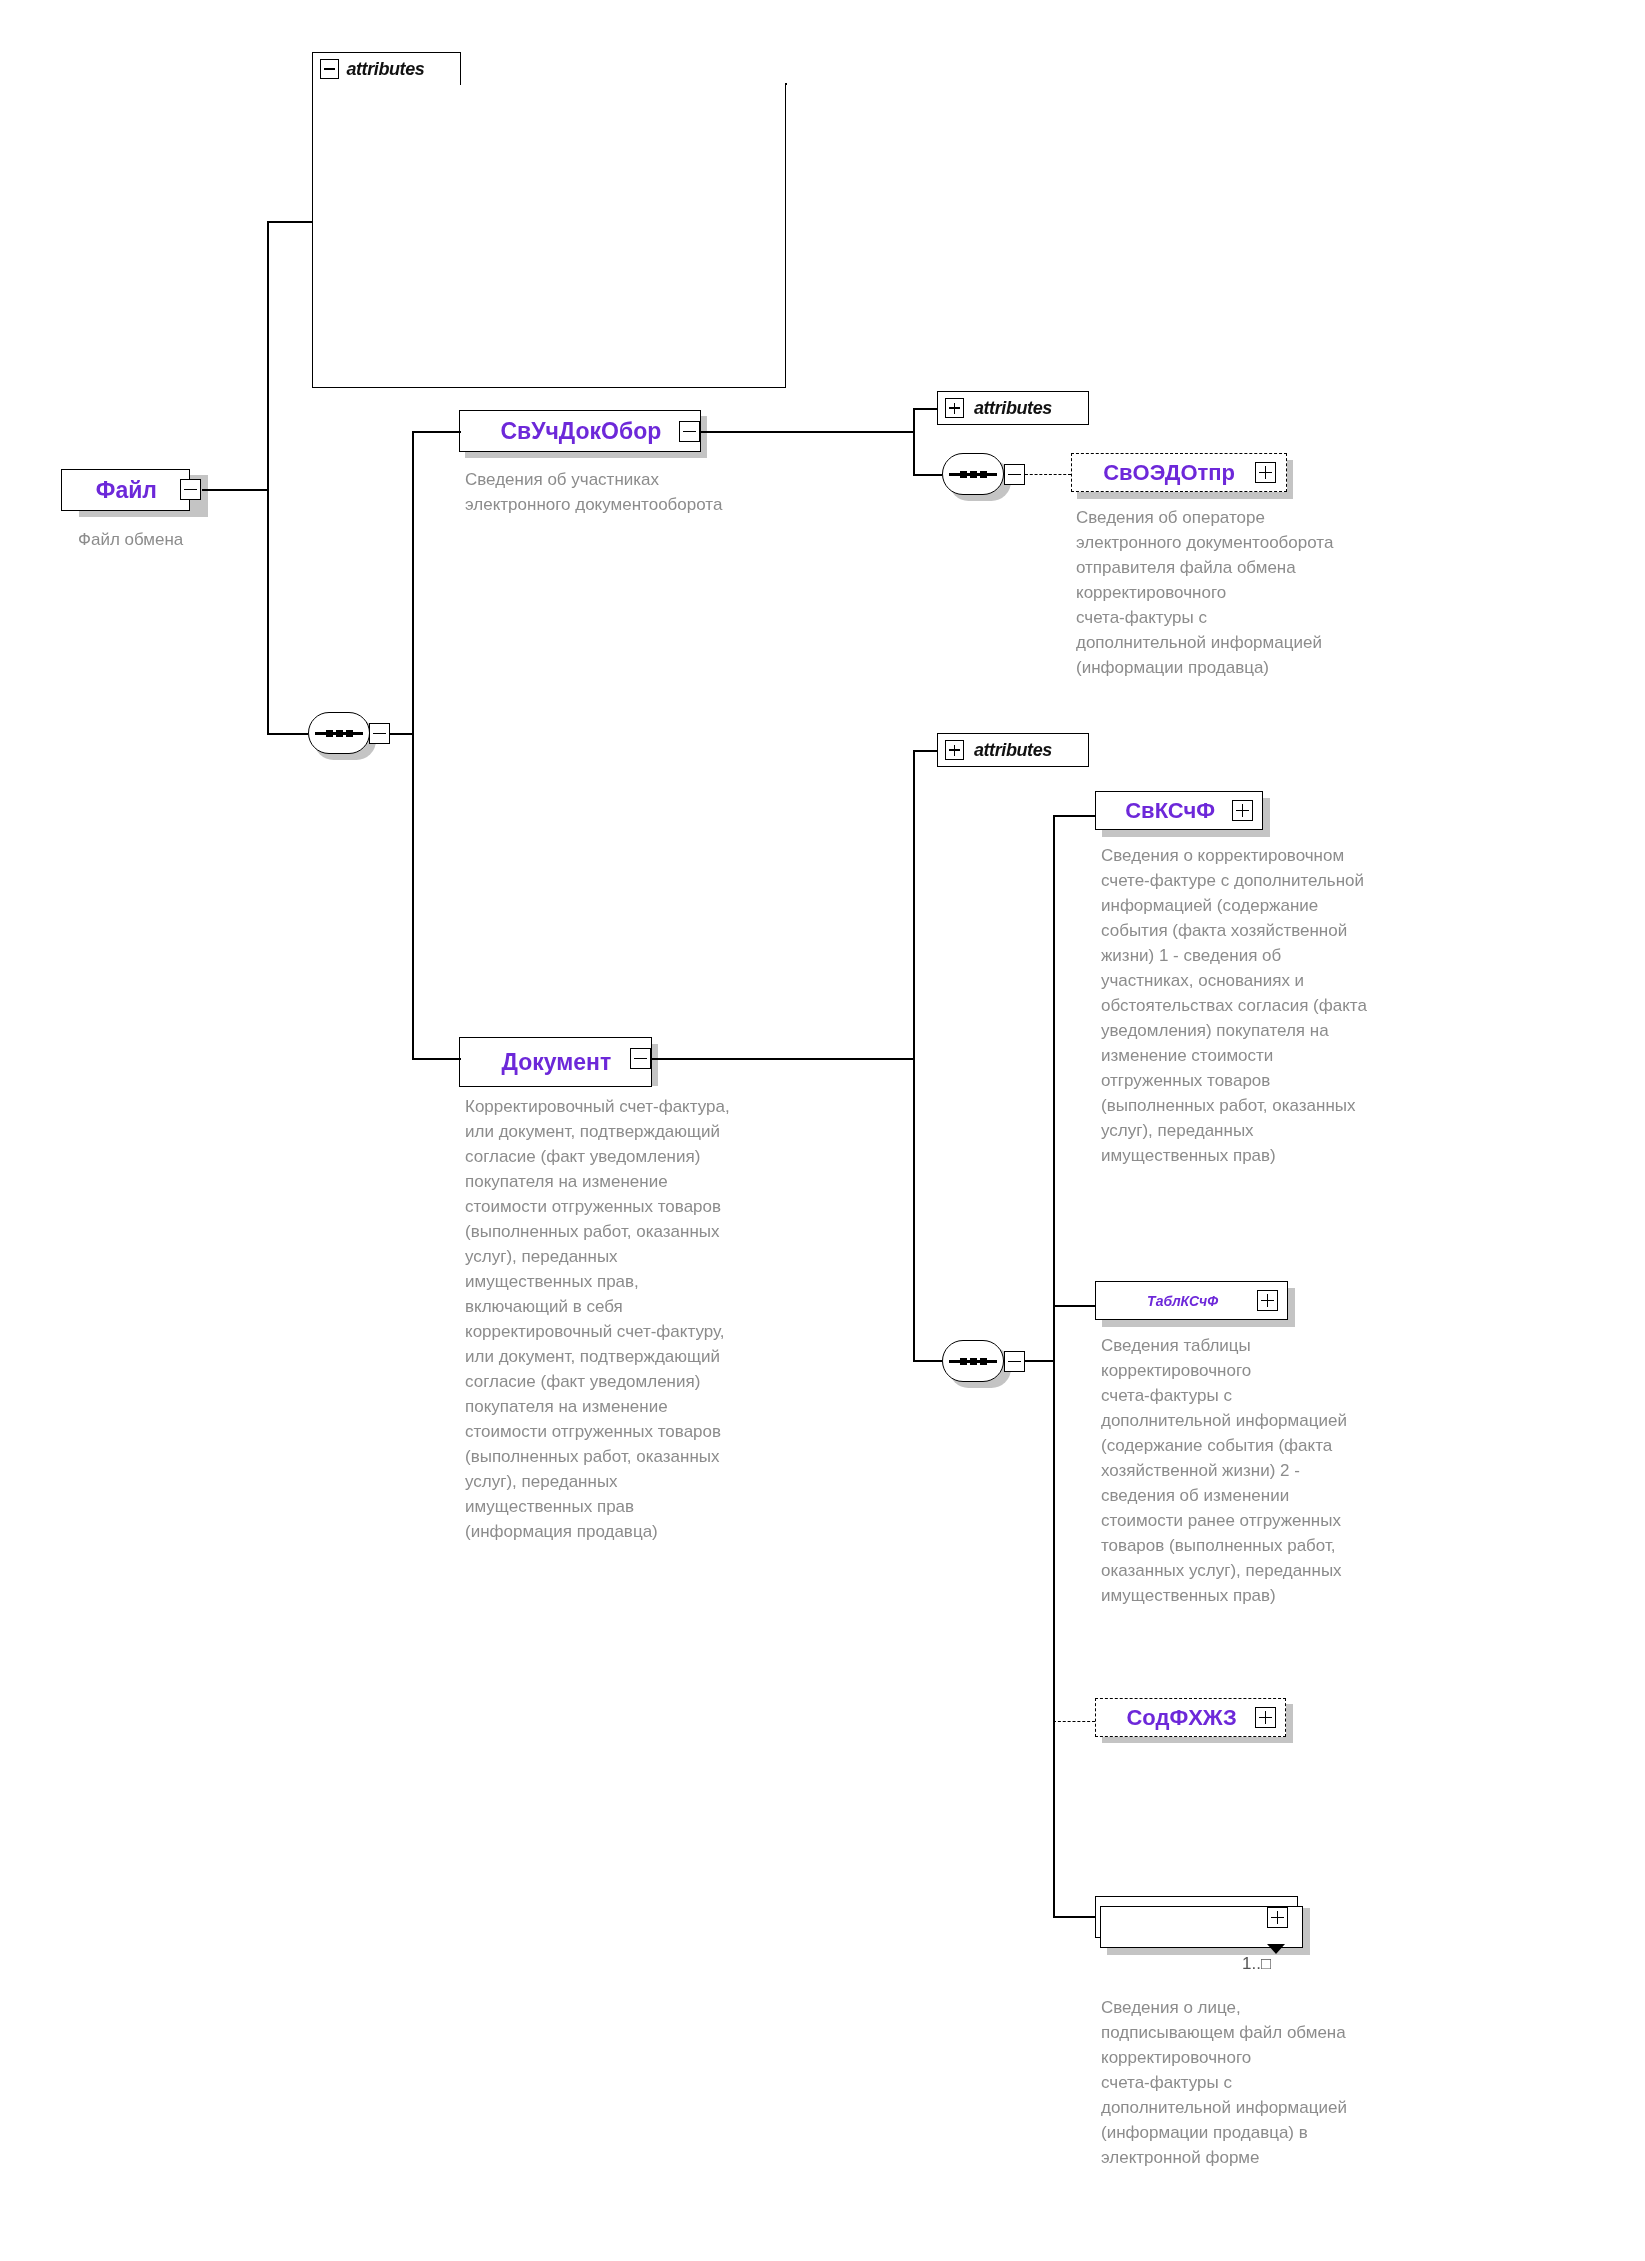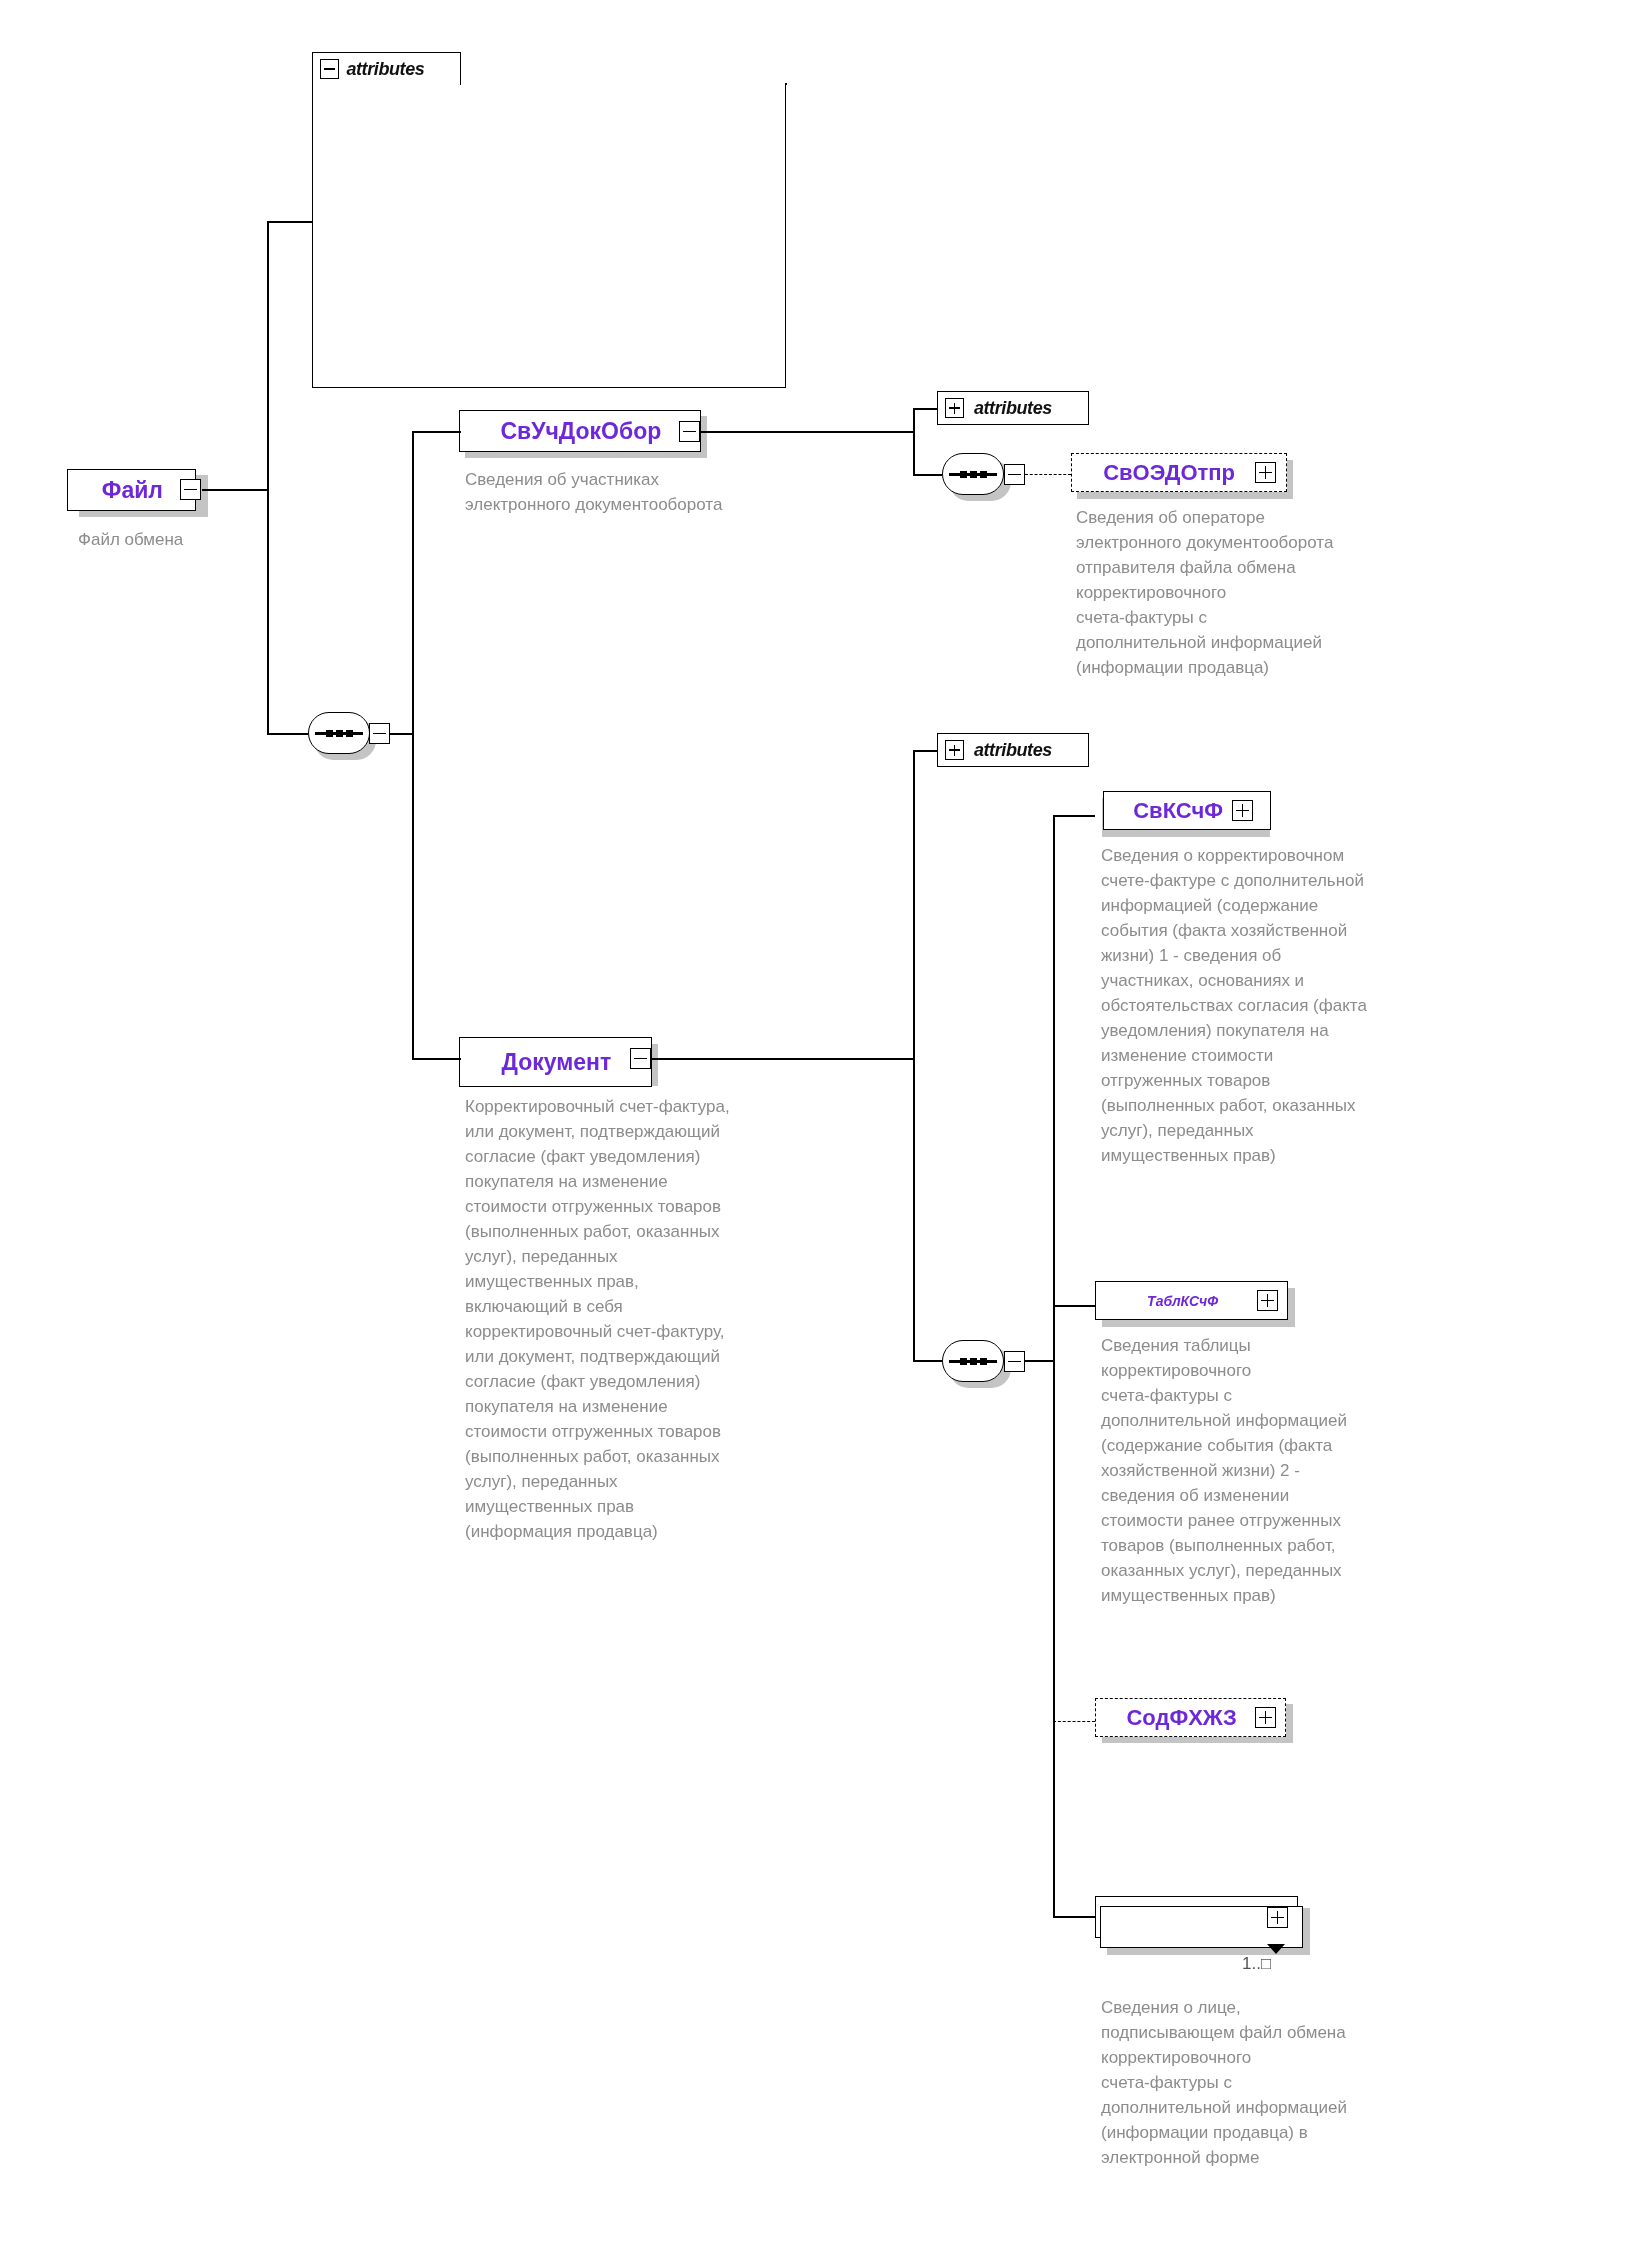--- a/index.html
+++ b/index.html
@@ -223,21 +223,21 @@
   </div>
   <div class="doc" style="left:353px;top:263px;width:425px;">Версия формата</div>
 
   <div class="shadow" style="left:346px;top:313px;width:168px;height:41px;"></div>
   <div class="node" style="left:340px;top:306px;width:168px;height:41px;">
     <span class="lbl" style="font-size:22px;">ВерсПрог</span>
   </div>
   <div class="doc" style="left:353px;top:367px;width:425px;">Версия передающей программы</div>
 
   <div class="shadow" style="left:79px;top:475px;width:129px;height:42px;"></div>
-  <div class="node" style="left:67px;top:469px;width:129px;height:42px;">
+  <div class="node" style="left:61px;top:469px;width:129px;height:42px;">
     <span class="lbl" style="font-size:23px;">Файл</span>
   </div>
   <div class="expander" style="left:180px;top:479px;"></div>
   <div class="doc" style="left:78px;top:527px;width:327px;">Файл обмена</div>
 
   <div class="ln lnh" style="left:202px;top:489px;width:65px;"></div>
 
   <div class="ln lnv" style="left:267px;top:221px;height:269px;"></div>
 
   <div class="ln lnh" style="left:267px;top:221px;width:46px;"></div>
@@ -350,21 +350,21 @@
   <div class="expander" style="left:1004px;top:1351px;"></div>
 
   <div class="ln lnh" style="left:1025px;top:1360px;width:29px;"></div>
   <div class="ln lnv" style="left:1053px;top:815px;height:1102px;"></div>
   <div class="ln lnh" style="left:1053px;top:815px;width:42px;"></div>
   <div class="ln lnh" style="left:1053px;top:1305px;width:42px;"></div>
   <div class="dln dlnh" style="left:1053px;top:1721px;width:42px;"></div>
   <div class="ln lnh" style="left:1053px;top:1916px;width:42px;"></div>
 
   <div class="shadow" style="left:1102px;top:798px;width:168px;height:39px;"></div>
-  <div class="node" style="left:1095px;top:791px;width:168px;height:39px;margin-left:8px;">
+  <div class="node" style="left:1095px;top:791px;width:168px;height:39px;">
     <span class="lbl" style="font-size:22px;padding-right:26px;">СвКСчФ</span>
   </div>
   <div class="expander plus" style="left:1232px;top:800px;"></div>
   <div class="doc" style="left:1101px;top:843px;width:457px;">Сведения о корректировочном
 счете-фактуре с дополнительной
 информацией (содержание
 события (факта хозяйственной
 жизни) 1 - сведения об
 участниках, основаниях и
 обстоятельствах согласия (факта

